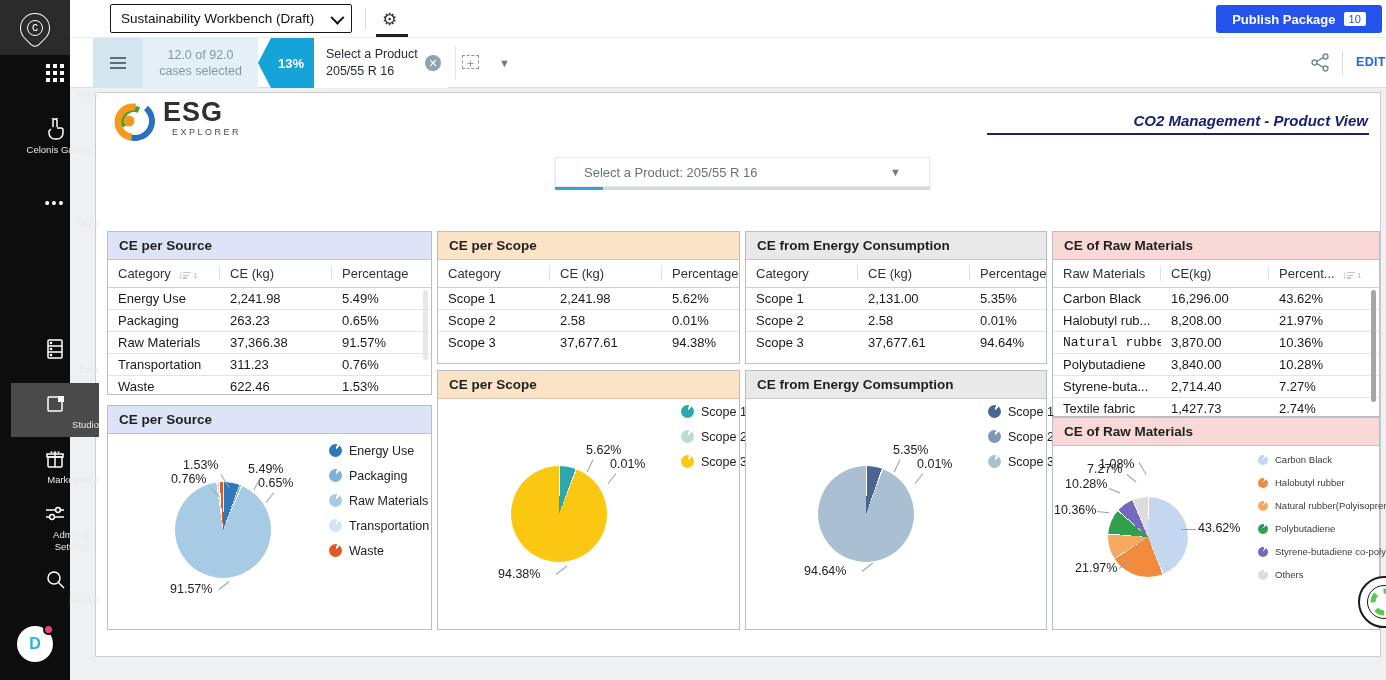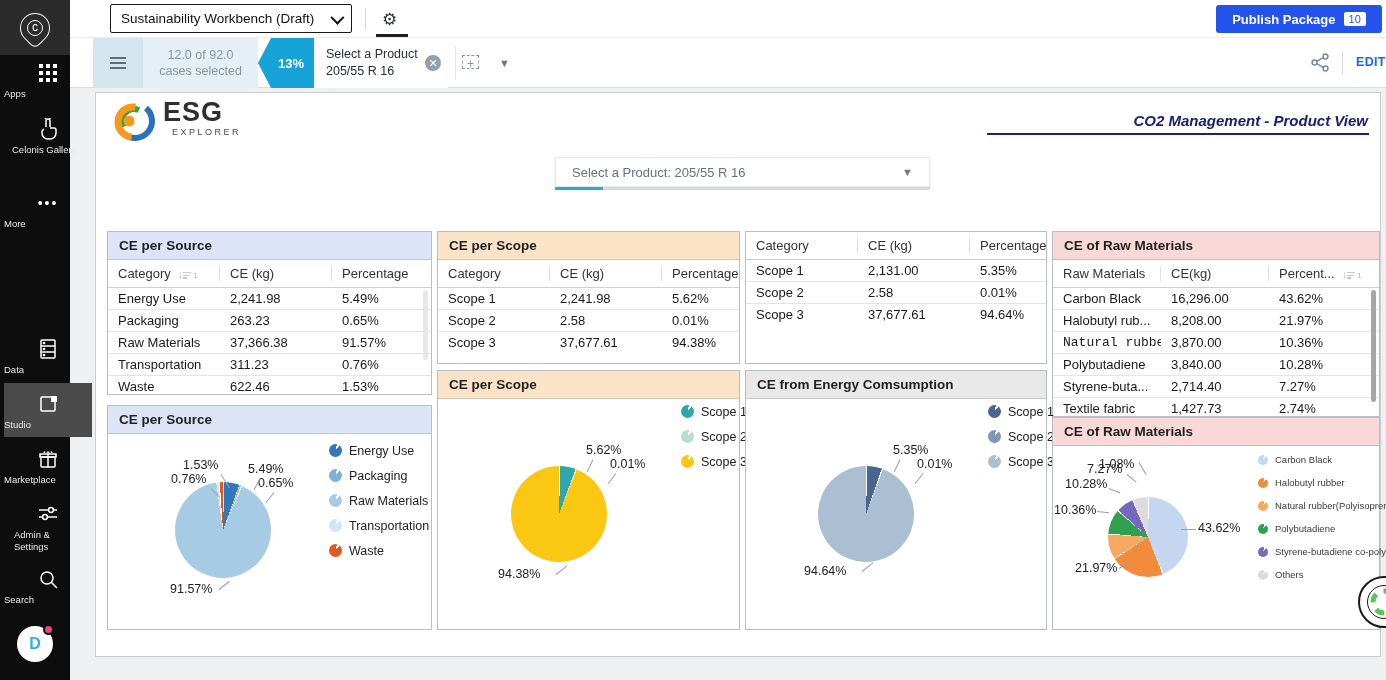--- a/index.html
+++ b/index.html
@@ -6,21 +6,21 @@
   body{width:1386px;height:680px;position:relative;overflow:hidden;
        font-family:"Liberation Sans",sans-serif;background:#eef0f2;color:#1c1c1c}
   .abs{position:absolute;box-sizing:border-box}
 
   
   .sb{left:0;top:0;width:70px;height:680px;background:#0d0d0d;z-index:5}
   .sb-tile{left:0;top:0;width:70px;height:55px;background:#2b2b2b;display:flex;align-items:center;justify-content:center}
   .clogo{width:28px;height:28px;border:1.6px solid #fff;border-radius:50% 50% 50% 6px;transform:rotate(-45deg);
          display:flex;align-items:center;justify-content:center}
   .clogo span{transform:rotate(45deg);color:#fff;font-size:12px;border:1.2px solid #fff;border-radius:50%;width:14px;height:14px;line-height:13px;text-align:center}
-  .sb-item{left:4px;width:88px;text-align:left;color:#e8e8e8;font-size:9.5px;line-height:12px}
+  .sb-item{left:11px;width:88px;text-align:right;color:#e8e8e8;font-size:9.5px;line-height:12px}
   .sb-item .ic{height:22px;margin-bottom:4px;display:flex;align-items:center;justify-content:center}
   .sb-item.active{background:#4a4a4a;padding-top:10px}
   .sb svg{stroke:#fff;fill:none;stroke-width:1.5}
 
   
   .hdr{left:70px;top:0;width:1316px;height:38px;background:#fff;border-bottom:1px solid #ececec}
   .wbsel{left:110px;top:4px;width:242px;height:29px;border:1.5px solid #16181b;border-radius:2px;
          display:flex;align-items:center;padding:0 10px;font-size:13.5px;color:#101214;background:#fff}
   .chev{margin-left:auto;width:8px;height:8px;border-right:2px solid #111;border-bottom:2px solid #111;transform:rotate(45deg) translateY(-2px)}
   .hdiv{width:1px;background:#d8dbde}
@@ -48,21 +48,21 @@
   .share{left:1311px;top:53px}
   .editlink{left:1356px;top:55px;font-size:12.5px;font-weight:bold;color:#1b66ea;letter-spacing:.3px}
 
   
   .main{left:95px;top:92px;width:1286px;height:565px;background:#fff;border:1px solid #c9cdd1}
   .brandtxt{left:163px;top:97px;font-size:27px;font-weight:bold;color:#2f2f2f;letter-spacing:1px}
   .brandsub{left:172px;top:127px;font-size:9px;color:#4a4a4a;letter-spacing:2.5px}
   .pagetitle{left:900px;top:112px;width:468px;text-align:right;font-weight:bold;font-style:italic;font-size:15px;color:#1b2070}
   .titleline{left:987px;top:133px;width:382px;height:2px;background:#1b2070}
   .proddd{left:555px;top:157px;width:375px;height:30px;background:#fff;border:1px solid #e6e9eb;
-          box-shadow:0 1px 3px rgba(0,0,0,.10);display:flex;align-items:center;padding:0 16px;font-size:13px;color:#66727d}
+          box-shadow:0 1px 3px rgba(0,0,0,.10);display:flex;align-items:center;padding:0 28px;font-size:13px;color:#66727d}
   .proddd .caret{margin-left:auto}
   .ddgray{left:555px;top:187px;width:375px;height:3px;background:#d8d8d8}
   .ddcyan{left:555px;top:187px;width:48px;height:3px;background:#2ba7d9}
 
   
   .panel{background:#fff;border:1px solid #b9bec4}
   .phead{height:27px;line-height:27px;padding:0 11px;font-weight:bold;font-size:13.5px;color:#1f1f1f;
          border-bottom:1px solid rgba(0,0,0,.14);white-space:nowrap;overflow:hidden}
   .cols{display:flex;height:27px;align-items:center;font-size:13px;color:#333;border-bottom:1px solid #cfcfcf}
   .col,.td{padding:0 10px;box-sizing:border-box;white-space:nowrap;overflow:hidden}
@@ -333,20 +333,21 @@
       </div>
       <div class="tr">
         <div class="td c0">Scope 3</div>
         <div class="td c1 num">37,677.61</div>
         <div class="td c2 num">94.38%</div>
       </div>
     </div>
 </div>
 
 <div class="abs panel" style="left:745px;top:231px;width:302px;height:133px">
+  <div class="phead" style="background: rgb(233, 233, 233);">CE from Energy Consumption</div>
   <div class="cols">
     <div class="col c0 colsep">Category</div>
     <div class="col c1 colsep">CE (kg)</div>
     <div class="col c2">Percentage</div>
   </div>
   <div>
       <div class="tr">
         <div class="td c0">Scope 1</div>
         <div class="td c1 num">2,131.00</div>
         <div class="td c2 num">5.35%</div>

